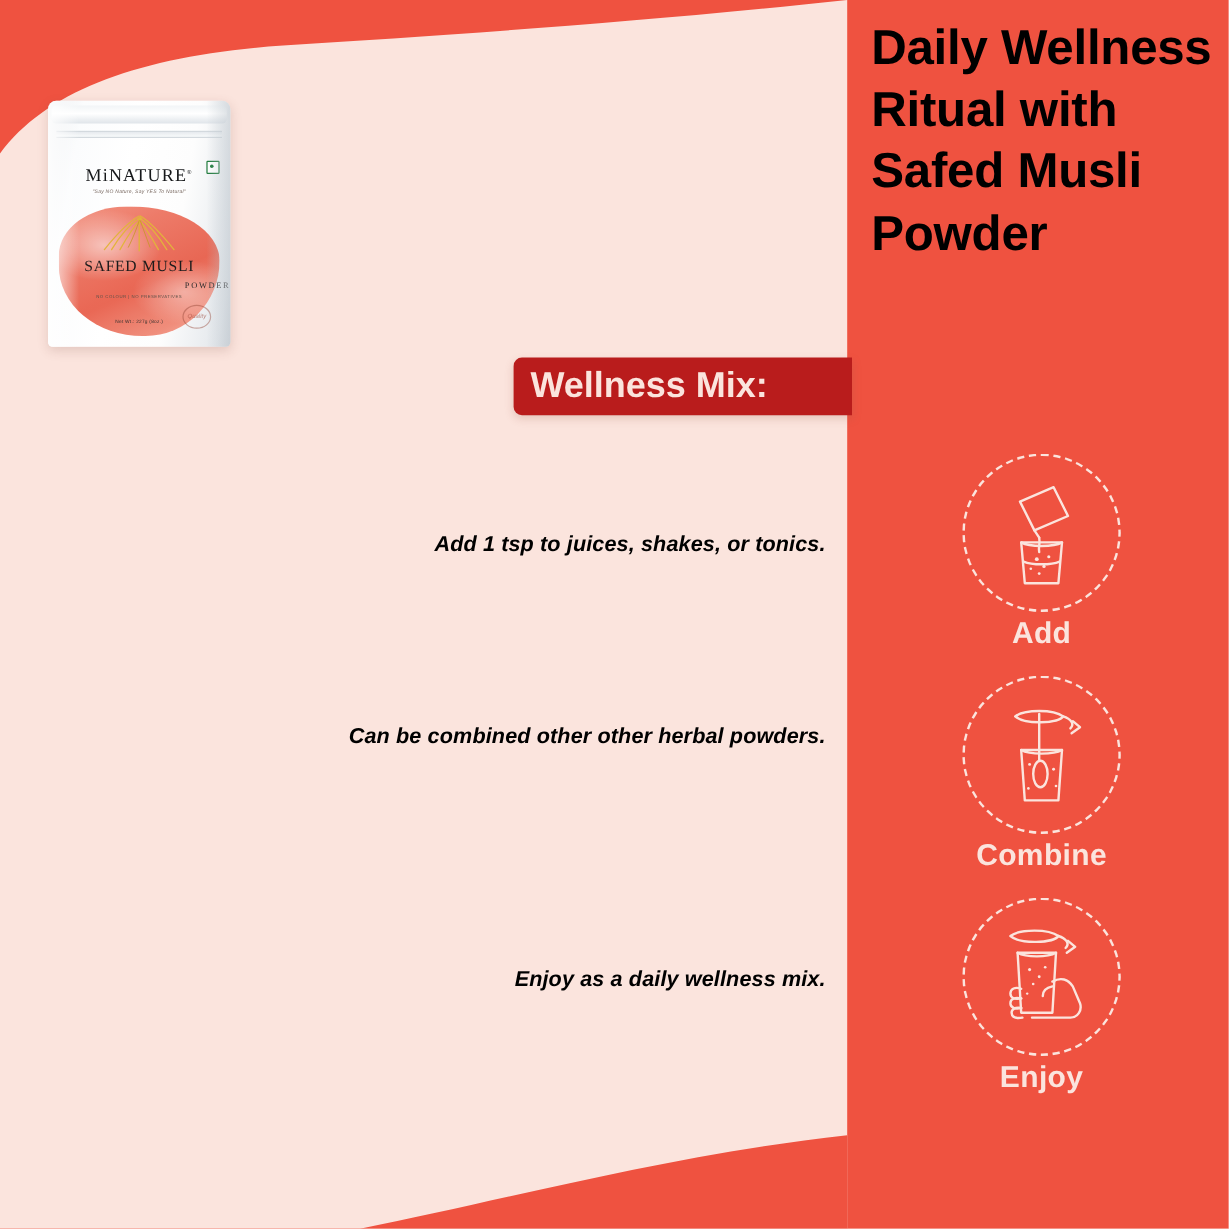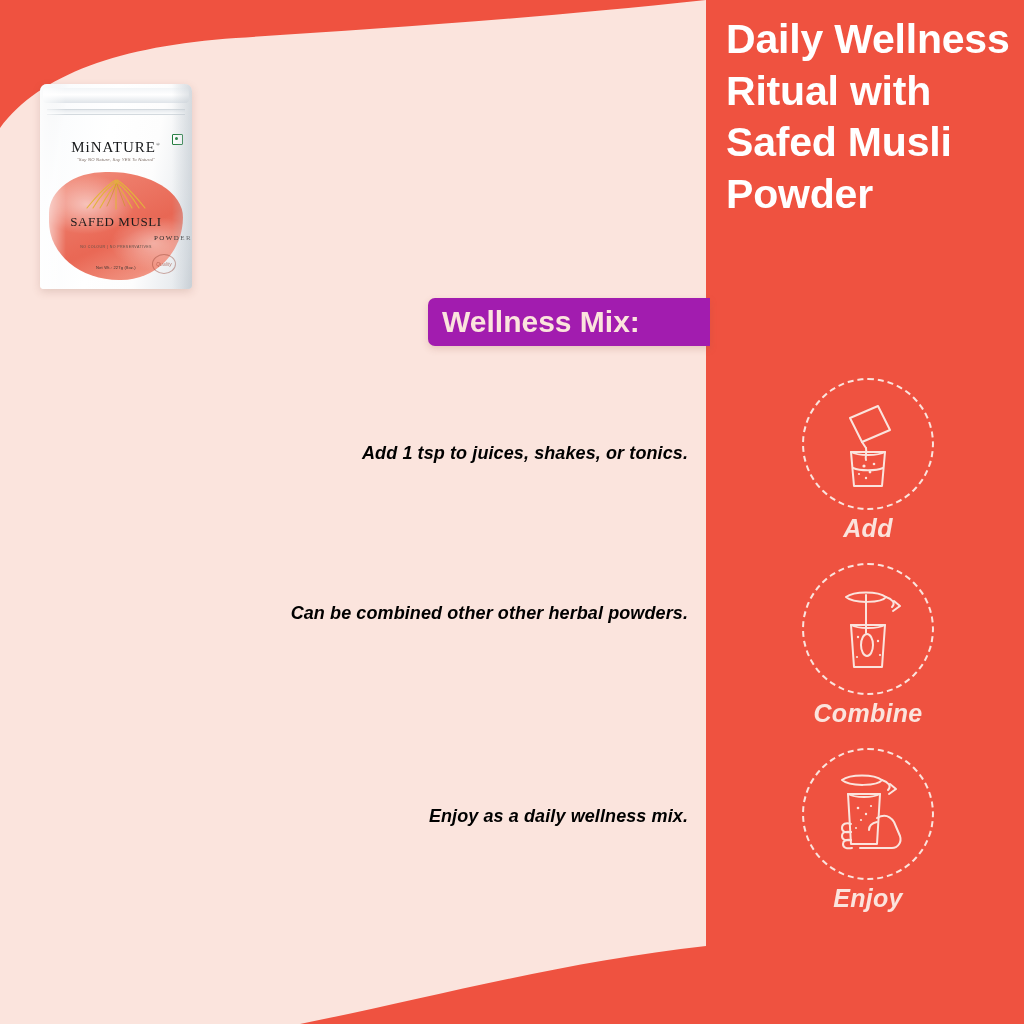--- a/index.html
+++ b/index.html
@@ -173,35 +173,35 @@
     border-radius: 0 7px 4px 0;
     pointer-events: none;
   }
 
   
   .headline {
     position: absolute;
     left: 726px;
     top: 14px;
     width: 286px;
-    color: #ffffff;
+    color: #000000;
     font-size: 41px;
     line-height: 1.26;
     font-weight: bold;
     letter-spacing: -0.2px;
   }
 
   
   .banner {
     position: absolute;
     left: 428px;
     top: 298px;
     width: 282px;
     height: 48px;
-    background: #a21caf;
+    background: #b91c1c;
     border-radius: 7px 0 0 7px;
     box-shadow: 0 3px 7px rgba(160,90,75,.22);
     display: flex;
     align-items: center;
     padding-left: 14px;
     box-sizing: border-box;
   }
   .banner-text {
     color: #FBE4DD;
     font-size: 30px;
@@ -247,21 +247,20 @@
     align-items: center;
     justify-content: center;
   }
   .step-label {
     margin-top: 4px;
     text-align: center;
     color: #FBE4DD;
     font-size: 25px;
     font-weight: bold;
     letter-spacing: .3px;
-    font-style: italic;
   }
 </style>
 </head>
 <body>
 
 <div class="canvas">
 
   <svg class="bg-cream-shape" viewBox="0 0 1024 1024" preserveAspectRatio="none">
     <path d="M 0,128
              C 40,74 120,46 236,38

